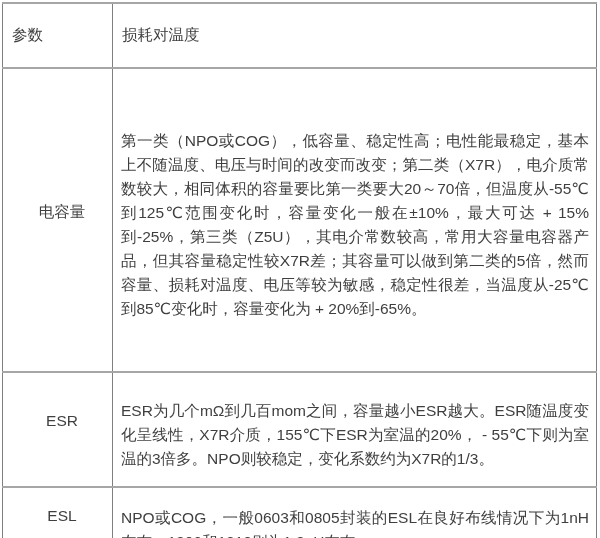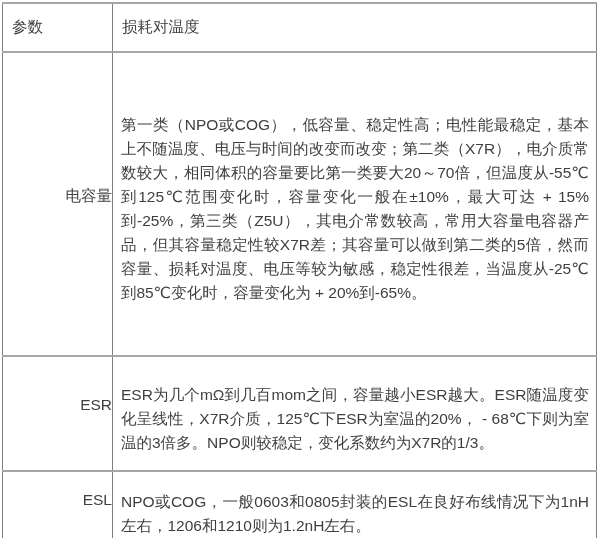--- a/index.html
+++ b/index.html
@@ -35,30 +35,30 @@
     font-weight: normal;
     vertical-align: middle;
     background: #ffffff;
     box-sizing: border-box;
   }
   th {
     text-align: left;
     padding: 0 0 0 9px;
   }
   td.param {
-    text-align: right;
+    text-align: center;
     padding: 0 0 17px 9px;
     line-height: 22px;
   }
   td.desc {
     padding: 14px 7px 4px 8px;
     line-height: 24px;
     text-align: justify;
   }
-  tr.header-row  { height: 49px; }
+  tr.header-row  { height: 65px; }
   tr.row-capacitance { height: 304px; }
   tr.row-esr     { height: 115px; }
   tr.row-esl     { height: 75px; }
   tr.row-partial { height: 40px; }
 </style>
 </head>
 <body>
 
 <div class="page">
   <table class="spec-table">
@@ -70,21 +70,21 @@
       <tr class="header-row">
         <th>参数</th>
         <th>损耗对温度</th>
       </tr>
       <tr class="row-capacitance">
         <td class="param">电容量</td>
         <td class="desc">第一类（NPO或COG），低容量、稳定性高；电性能最稳定，基本上不随温度、电压与时间的改变而改变；第二类（X7R），电介质常数较大，相同体积的容量要比第一类要大20～70倍，但温度从-55℃到125℃范围变化时，容量变化一般在±10%，最大可达 + 15%到-25%，第三类（Z5U），其电介常数较高，常用大容量电容器产品，但其容量稳定性较X7R差；其容量可以做到第二类的5倍，然而容量、损耗对温度、电压等较为敏感，稳定性很差，当温度从-25℃到85℃变化时，容量变化为 + 20%到-65%。</td>
       </tr>
       <tr class="row-esr">
         <td class="param">ESR</td>
-        <td class="desc">ESR为几个mΩ到几百mom之间，容量越小ESR越大。ESR随温度变化呈线性，X7R介质，125℃下ESR为室温的20%， - 68℃下则为室温的3倍多。NPO则较稳定，变化系数约为X7R的1/3。</td>
+        <td class="desc">ESR为几个mΩ到几百mom之间，容量越小ESR越大。ESR随温度变化呈线性，X7R介质，155℃下ESR为室温的20%， - 55℃下则为室温的3倍多。NPO则较稳定，变化系数约为X7R的1/3。</td>
       </tr>
       <tr class="row-esl">
         <td class="param">ESL</td>
         <td class="desc">NPO或COG，一般0603和0805封装的ESL在良好布线情况下为1nH左右，1206和1210则为1.2nH左右。</td>
       </tr>
       <tr class="row-partial">
         <td class="param"></td>
         <td class="desc"></td>
       </tr>
     </tbody>

